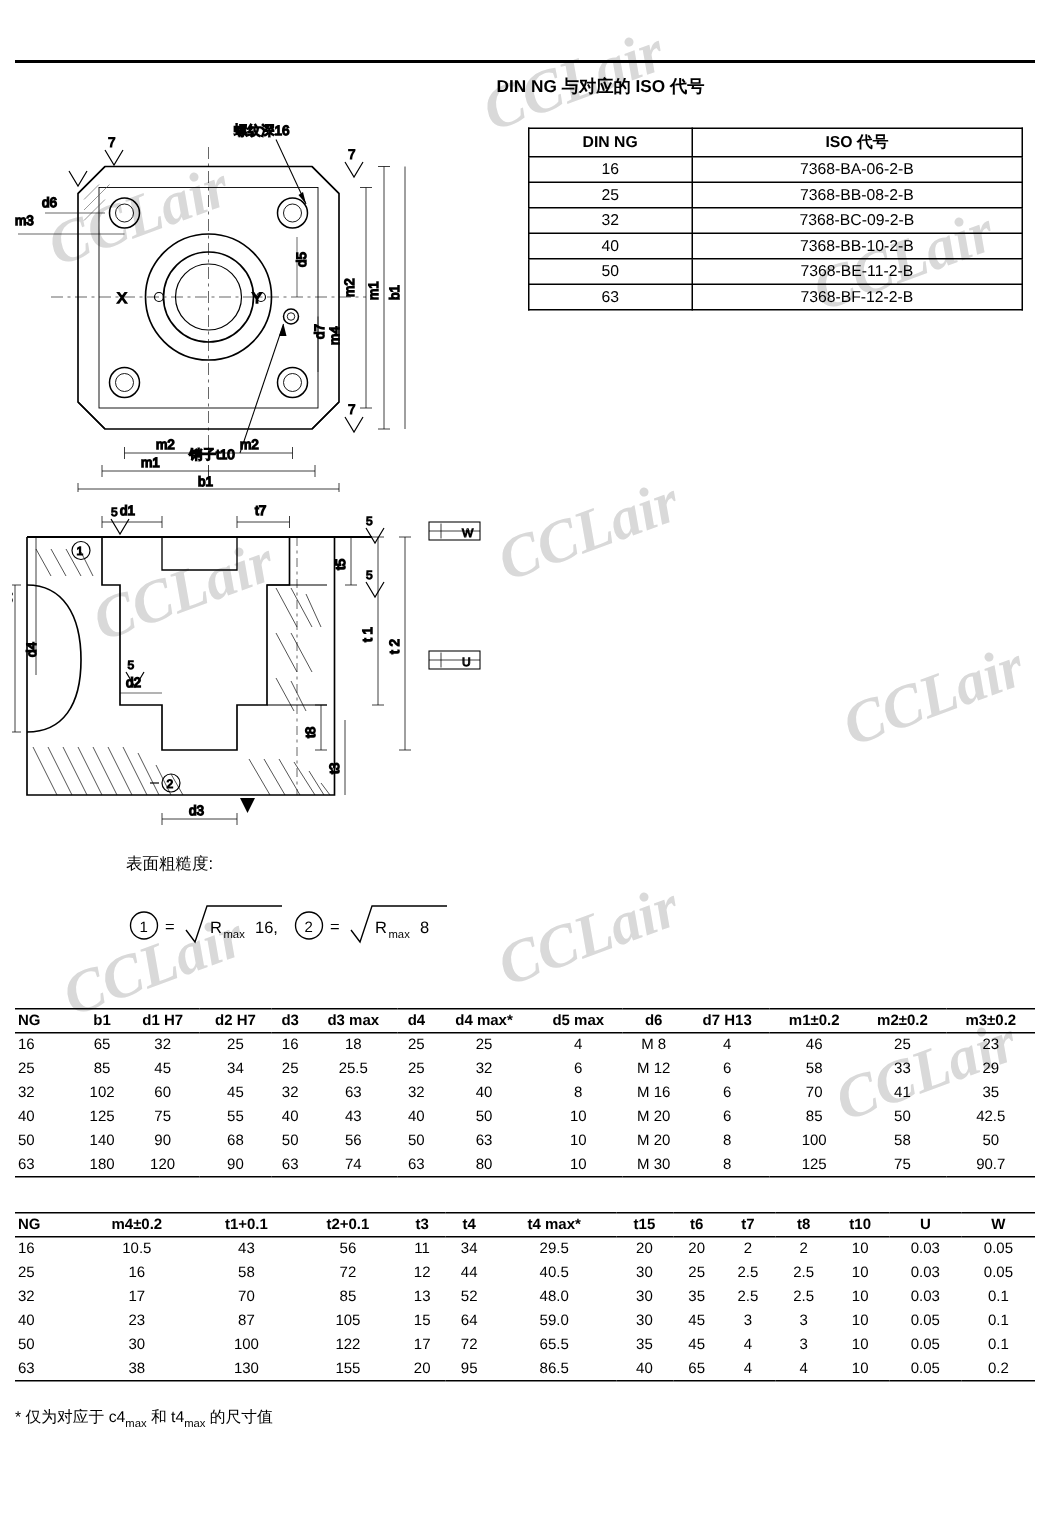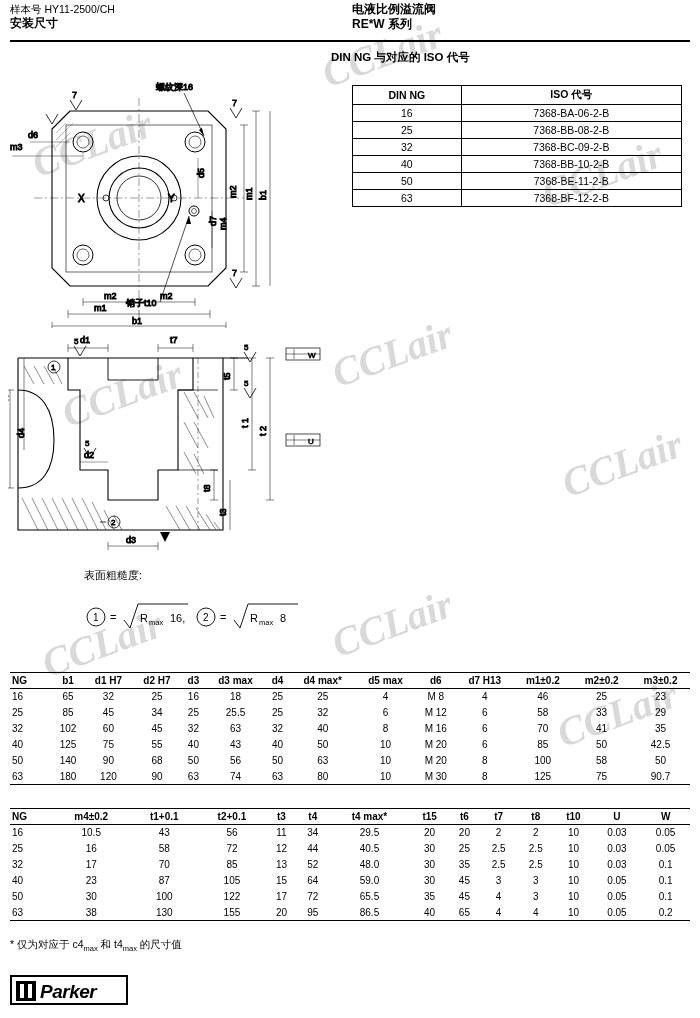--- a/index.html
+++ b/index.html
@@ -75,30 +75,20 @@
   <div class="wm" style="left:30px; top:120px; transform:rotate(-20deg);"><span>CCLair</span></div>
   <div class="wm" style="left:320px; top:30px; transform:rotate(-20deg);"><span>CCLair</span></div>
   <div class="wm" style="left:540px; top:150px; transform:rotate(-20deg);"><span>CCLair</span></div>
   <div class="wm" style="left:60px; top:370px; transform:rotate(-20deg);"><span>CCLair</span></div>
   <div class="wm" style="left:330px; top:330px; transform:rotate(-20deg);"><span>CCLair</span></div>
   <div class="wm" style="left:560px; top:440px; transform:rotate(-20deg);"><span>CCLair</span></div>
   <div class="wm" style="left:40px; top:620px; transform:rotate(-20deg);"><span>CCLair</span></div>
   <div class="wm" style="left:330px; top:600px; transform:rotate(-20deg);"><span>CCLair</span></div>
   <div class="wm" style="left:555px; top:690px; transform:rotate(-20deg);"><span>CCLair</span></div>
 
-  <div class="hdr">
-    <div class="hdr-left">
-      <div class="hdr-l1">样本号 HY11-2500/CH</div>
-      <div class="hdr-l2">安装尺寸</div>
-    </div>
-    <div class="hdr-right">
-      <div class="hdr-l2" style="font-weight:bold;">电液比例溢流阀</div>
-      <div class="hdr-l2">RE*W 系列</div>
-    </div>
-  </div>
   <div class="rule"></div>
 
   <div class="sub right">DIN NG 与对应的 ISO 代号</div>
 
   <div class="din-wrap">
     <table class="din">
       <thead>
         <tr>
           <th class="ng">DIN NG</th>
           <th>ISO 代号</th>
@@ -598,18 +588,14 @@
           <td>0.2</td>
         </tr>
       </tbody>
     </table>
   </div>
 
   <div class="footnote">
     <span>* 仅为对应于 c4</span><sub>max</sub><span> 和 t4</span><sub>max</sub><span> 的尺寸值</span>
   </div>
 
-  <div class="logo">
-    <div class="bar"></div>
-    <div class="txt">Parker</div>
-  </div>
 
 </div>
 
 </body></html>

